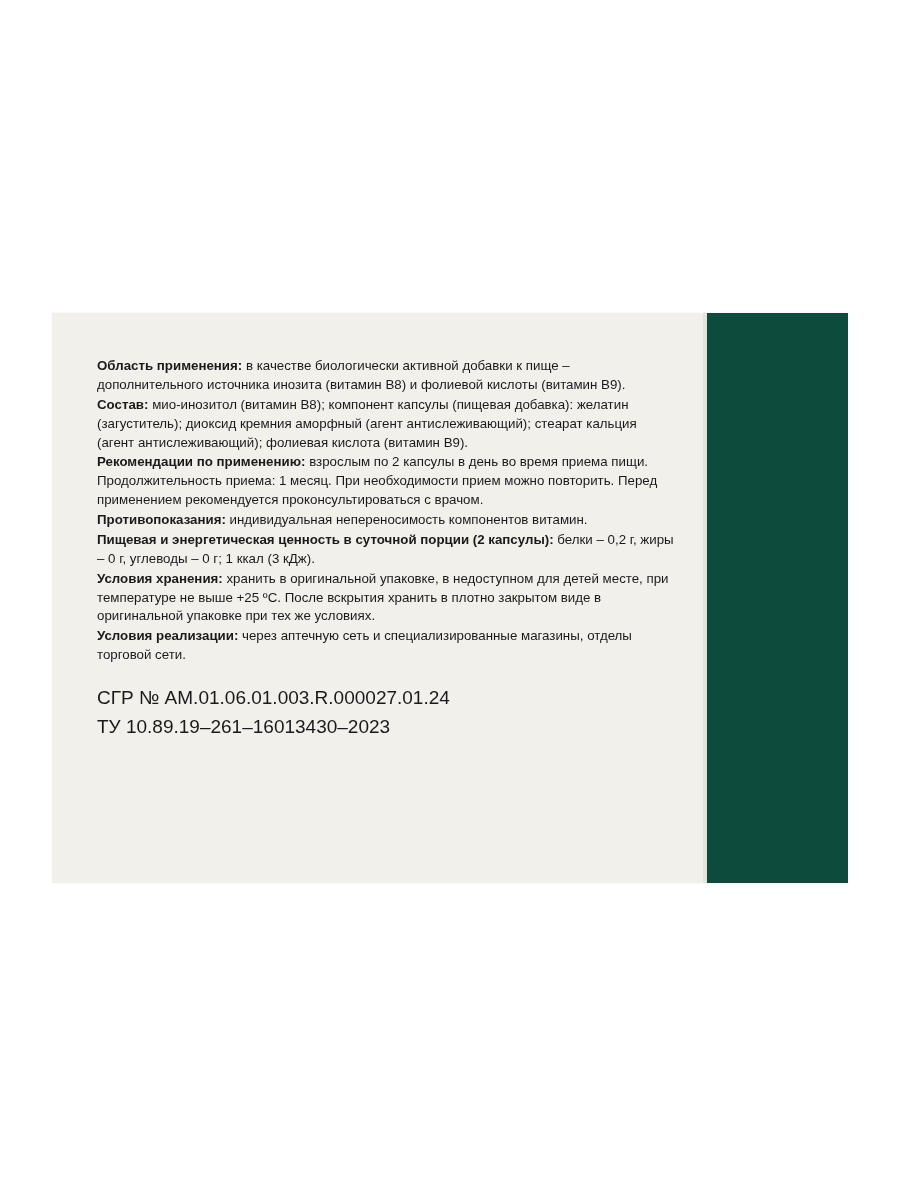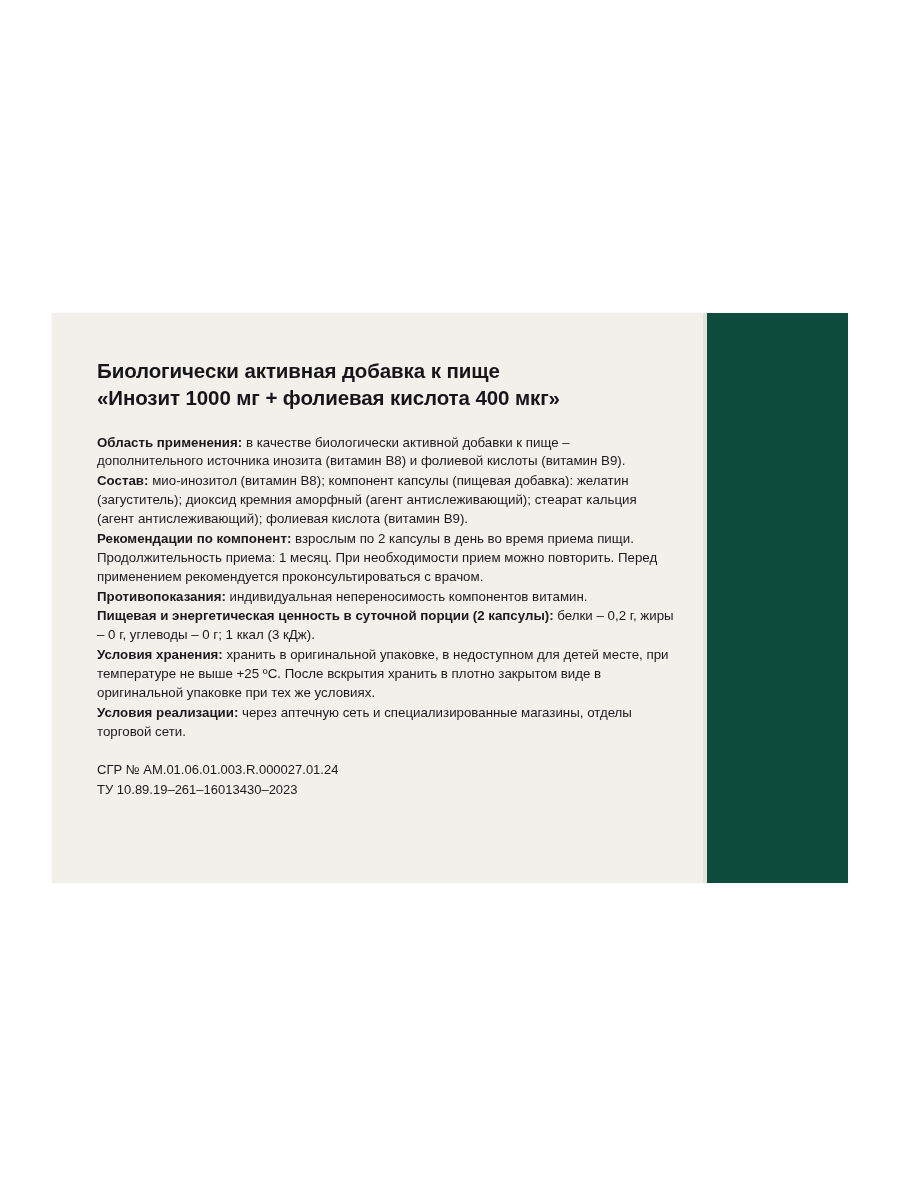--- a/index.html
+++ b/index.html
@@ -68,48 +68,44 @@
     margin-bottom: 0px;
   }
   .para {
     margin: 0 12px 1px 0;
     text-align: left;
   }
   .lbl { font-weight: bold; }
 
   .codes {
     margin-top: 18px;
-    font-size: 13px;
+    font-size: 19px;
     line-height: 1.54;
     color: #1a1a1c;
   }
   .codes div { margin: 0; }
 </style>
 </head>
 <body>
 
 <div id="package">
 
   <div id="green-panel"></div>
   <div id="panel-edge"></div>
 
   <div id="content">
 
-    <h1 class="title">
-      <span class="title-line">Биологически активная добавка к пище</span>
-      <span class="title-line">«Инозит 1000 мг + фолиевая кислота 400 мкг»</span>
-    </h1>
 
     <div class="body-block">
 
       <p class="para"><span class="lbl">Область применения:</span><span> в качестве биологически активной добавки к пище – дополнительного источника инозита (витамин B8) и фолиевой кислоты (витамин B9).</span></p>
 
       <p class="para"><span class="lbl">Состав:</span><span>  мио-инозитол (витамин B8); компонент капсулы (пищевая добавка): желатин (загуститель); диоксид кремния аморфный (агент антислеживающий); стеарат кальция (агент антислеживающий); фолиевая кислота (витамин B9).</span></p>
 
-      <p class="para"><span class="lbl">Рекомендации по компонент:</span><span> взрослым по 2 капсулы в день во время приема пищи. Продолжительность приема: 1 месяц. При необходимости прием можно повторить. Перед применением рекомендуется проконсультироваться с врачом.</span></p>
+      <p class="para"><span class="lbl">Рекомендации по применению:</span><span> взрослым по 2 капсулы в день во время приема пищи. Продолжительность приема: 1 месяц. При необходимости прием можно повторить. Перед применением рекомендуется проконсультироваться с врачом.</span></p>
 
       <p class="para"><span class="lbl">Противопоказания:</span><span> индивидуальная непереносимость компонентов витамин.</span></p>
 
       <p class="para"><span class="lbl">Пищевая и энергетическая ценность в суточной порции (2 капсулы):</span><span> белки – 0,2 г, жиры – 0 г, углеводы – 0 г; 1 ккал (3 кДж).</span></p>
 
       <p class="para"><span class="lbl">Условия хранения:</span><span> хранить в оригинальной упаковке, в недоступном для детей месте, при температуре не выше +25 ºС.  После вскрытия хранить в плотно закрытом виде в оригинальной упаковке при тех же условиях.</span></p>
 
       <p class="para"><span class="lbl">Условия реализации:</span><span> через аптечную сеть и специализированные магазины, отделы торговой сети.</span></p>
 
     </div>

